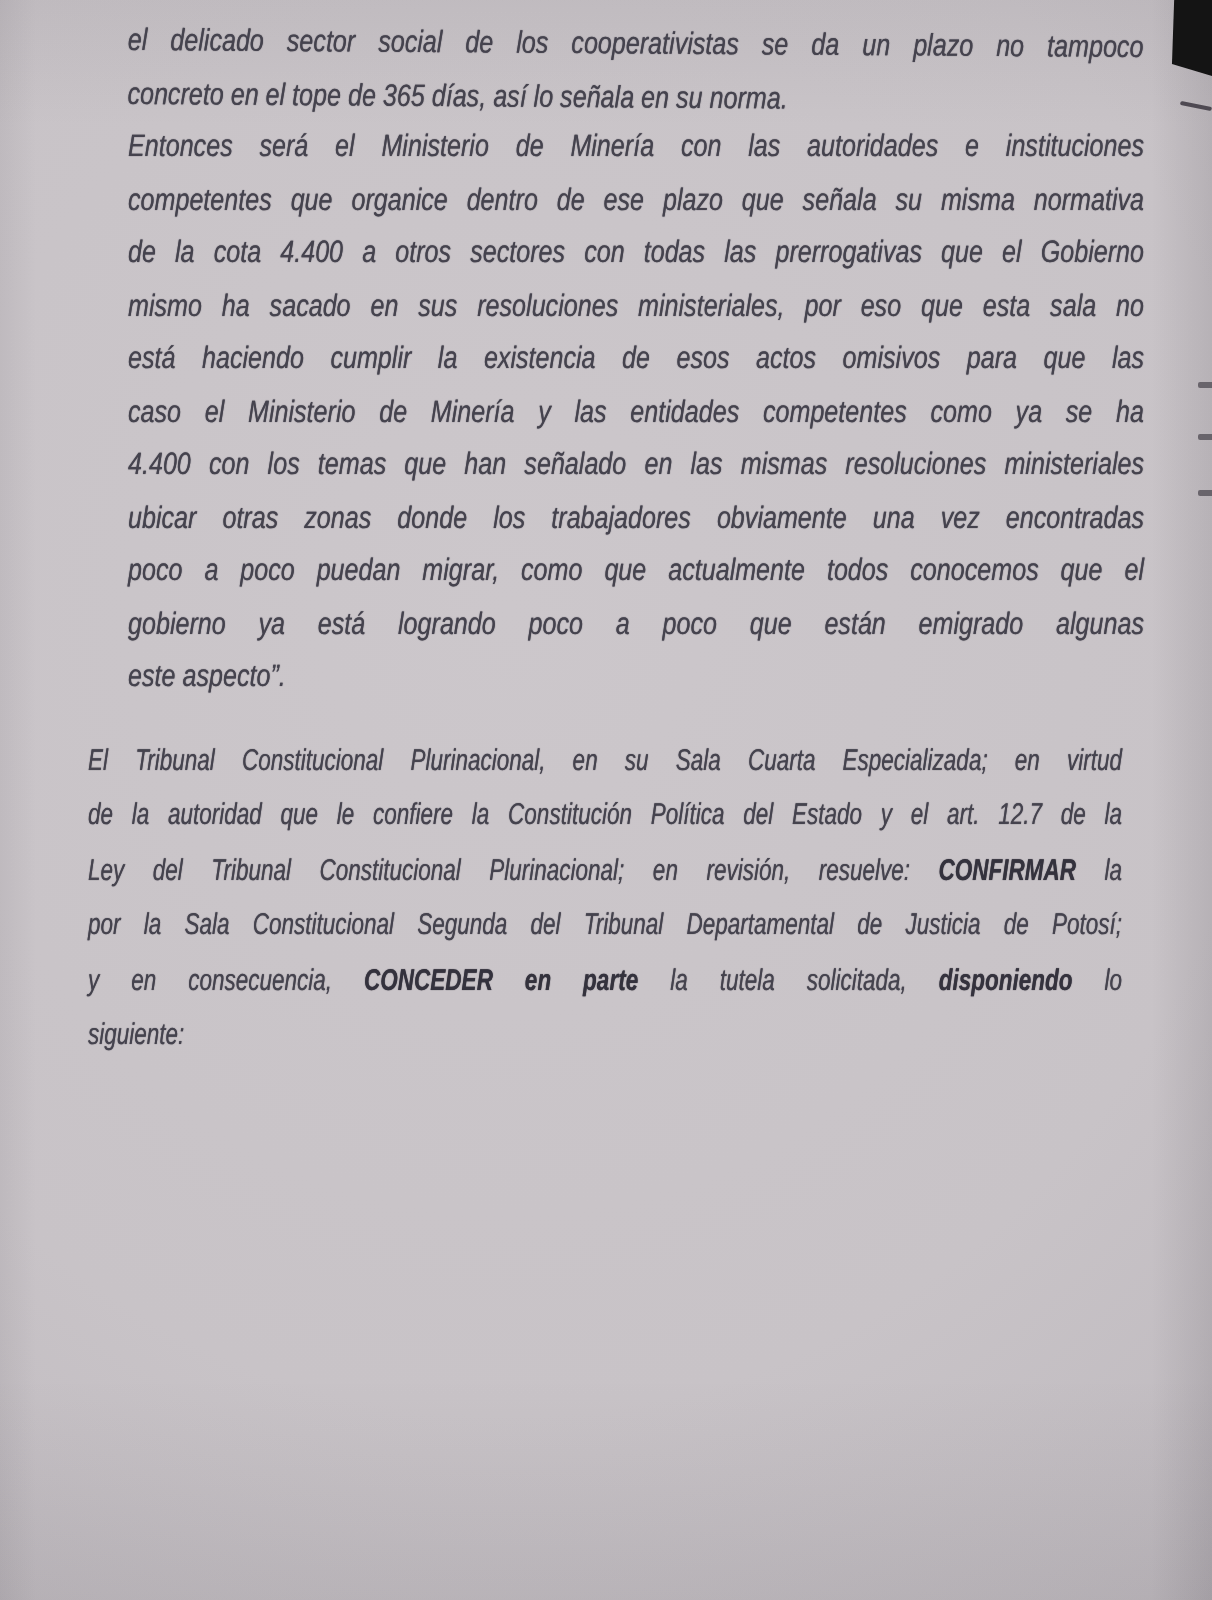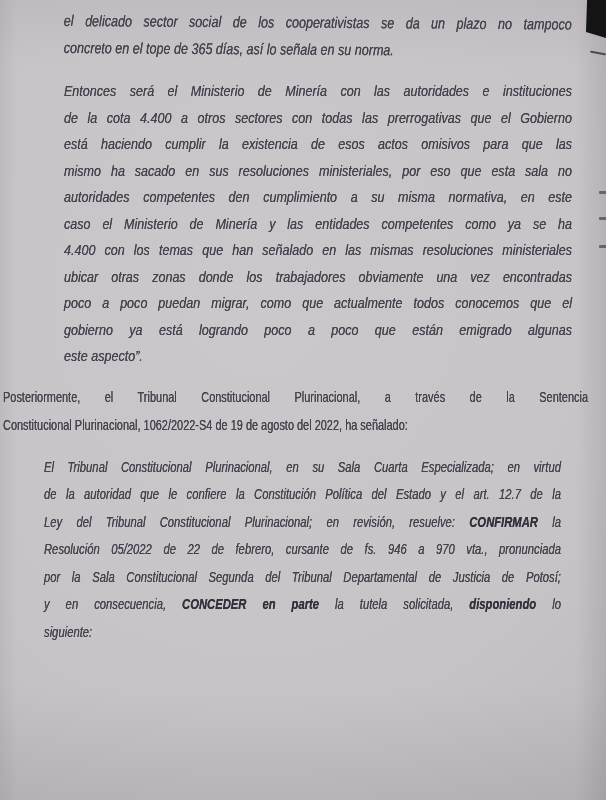--- a/index.html
+++ b/index.html
@@ -28,21 +28,21 @@
   
   .q1{--lh:26.5px;margin-left:64px;width:508px;font-style:italic;font-size:15.5px;}
   .q1 .ln-in{transform:scaleX(.81);}
   .q2{--lh:27.5px;margin-left:44px;width:517px;font-style:italic;font-size:15px;}
   .q2 .ln-in{transform:scaleX(.75);}
   .pl{--lh:28px;margin-left:3px;width:585px;font-size:15px;}
   .pl .ln-in{transform:scaleX(.73);}
 
   
   .p1{margin-top:8px;}
-  .p2{margin-top:17px;text-decoration:underline;}
+  .p2{text-decoration:underline;}
   .p3{margin-top:13px;}
   .p4{margin-top:14px;}
   .tilt{transform:rotate(.4deg);transform-origin:0 0;}
 
   
   .corner{
     position:absolute;left:584px;top:0;width:22px;height:40px;
     background:var(--corner);
     clip-path:polygon(14% 0,100% 0,100% 95%,9% 80%);
   }
@@ -62,40 +62,35 @@
 <body>
 
 <div class="page">
   <div class="doc">
       <div class="para q1 p1 tilt">
         <div class="line"><span class="ln-in" style="word-spacing: 9.88209px;"><span>el delicado sector social de los cooperativistas se da un plazo no tampoco</span></span></div>
         <div class="line"><span class="ln-in"><span>concreto en el tope de 365 días, así lo señala en su norma.</span></span></div>
       </div>
       <div class="para q1 p2">
         <div class="line"><span class="ln-in" style="word-spacing: 12.227px;"><span>Entonces será el Ministerio de Minería con las autoridades e instituciones</span></span></div>
+        <div class="line"><span class="ln-in" style="word-spacing: 7.35266px;"><span>competentes que organice dentro de ese plazo que señala su misma normativa</span></span></div>
         <div class="line"><span class="ln-in" style="word-spacing: 7.4811px;"><span>de la cota 4.400 a otros sectores con todas las prerrogativas que el Gobierno</span></span></div>
+        <div class="line"><span class="ln-in" style="word-spacing: 7.96389px;"><span>mismo ha sacado en sus resoluciones ministeriales, por eso que esta sala no</span></span></div>
         <div class="line"><span class="ln-in" style="word-spacing: 12.0558px;"><span>está haciendo cumplir la existencia de esos actos omisivos para que las</span></span></div>
-        <div class="line"><span class="ln-in" style="word-spacing: 7.96389px;"><span>mismo ha sacado en sus resoluciones ministeriales, por eso que esta sala no</span></span></div>
-        <div class="line"><span class="ln-in" style="word-spacing: 12.438px;"><span>autoridades competentes den cumplimiento a su misma normativa, en este</span></span></div>
         <div class="line"><span class="ln-in" style="word-spacing: 10.3337px;"><span>caso el Ministerio de Minería y las entidades competentes como ya se ha</span></span></div>
         <div class="line"><span class="ln-in" style="word-spacing: 6.88533px;"><span>4.400 con los temas que han señalado en las mismas resoluciones ministeriales</span></span></div>
         <div class="line"><span class="ln-in" style="word-spacing: 11.7609px;"><span>ubicar otras zonas donde los trabajadores obviamente una vez encontradas</span></span></div>
         <div class="line"><span class="ln-in" style="word-spacing: 9.2305px;"><span>poco a poco puedan migrar, como que actualmente todos conocemos que el</span></span></div>
         <div class="line"><span class="ln-in" style="word-spacing: 15.9239px;"><span>gobierno ya está logrando poco a poco que están emigrado algunas</span></span></div>
         <div class="line"><span class="ln-in"><span>este aspecto”.</span></span></div>
       </div>
-      <div class="para pl p3">
-        <div class="line"><span class="ln-in" style="word-spacing: 29.3779px;"><span>Posteriormente, el Tribunal Constitucional Plurinacional, a través de la Sentencia</span></span></div>
-        <div class="line"><span class="ln-in"><span>Constitucional Plurinacional, 1062/2022-S4 de 19 de agosto del 2022, ha señalado:</span></span></div>
-      </div>
       <div class="para q2 p4">
         <div class="line"><span class="ln-in" style="word-spacing: 13.9302px;"><span>El Tribunal Constitucional Plurinacional, en su Sala Cuarta Especializada; en virtud</span></span></div>
         <div class="line"><span class="ln-in" style="word-spacing: 8.32161px;"><span>de la autoridad que le confiere la Constitución Política del Estado y el art. 12.7 de la</span></span></div>
         <div class="line"><span class="ln-in" style="word-spacing: 14.8374px;"><span>Ley del Tribunal Constitucional Plurinacional; en revisión, resuelve: </span><span class="b">CONFIRMAR</span><span> la</span></span></div>
-        <div class="line"><span class="ln-in" style="word-spacing: 11.2011px;"><span>Resolución 05/2022 de 22 de febrero, cursante de fs. 946 a 970 vta., pronunciada</span></span></div>
         <div class="line"><span class="ln-in" style="word-spacing: 11.2973px;"><span>por la Sala Constitucional Segunda del Tribunal Departamental de Justicia de Potosí;</span></span></div>
         <div class="line"><span class="ln-in" style="word-spacing: 17.1615px;"><span>y en consecuencia, </span><span class="b">CONCEDER en parte</span><span> la tutela solicitada, </span><span class="b">disponiendo</span><span> lo</span></span></div>
         <div class="line"><span class="ln-in"><span>siguiente:</span></span></div>
       </div>
     </div>
   <div class="corner"></div>
   <div class="pen-dash"></div>
   <div class="edge-mark m1"></div>
   <div class="edge-mark m2"></div>
   <div class="edge-mark m3"></div>

